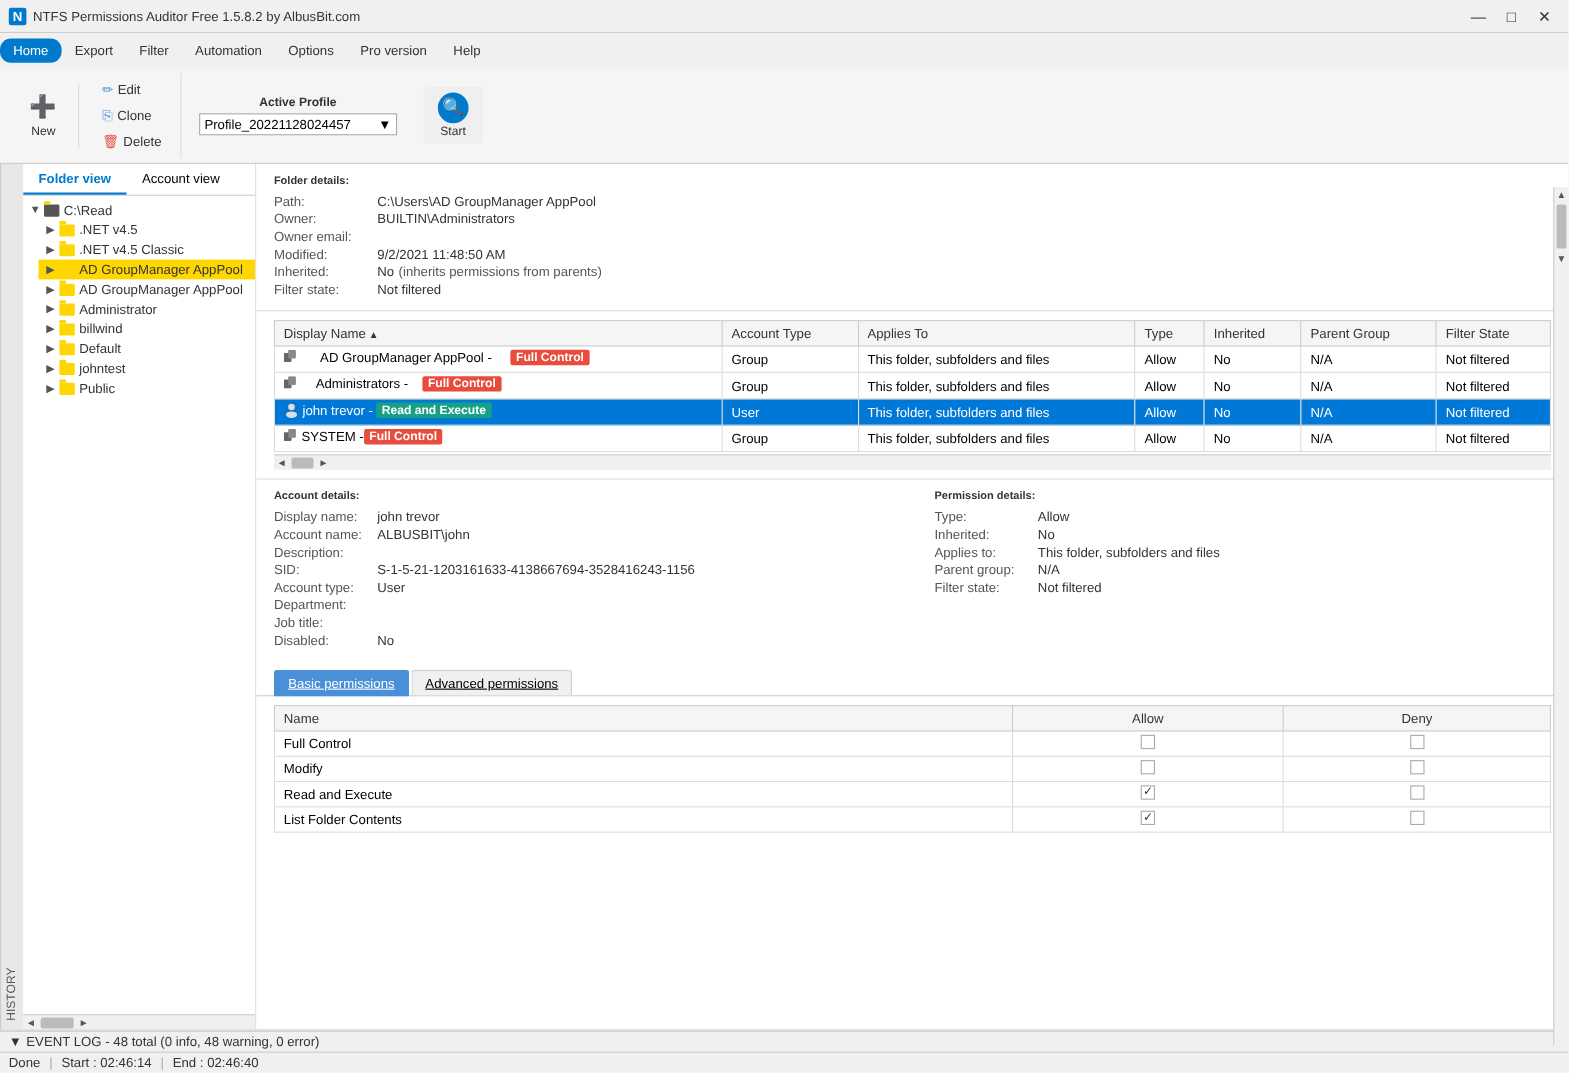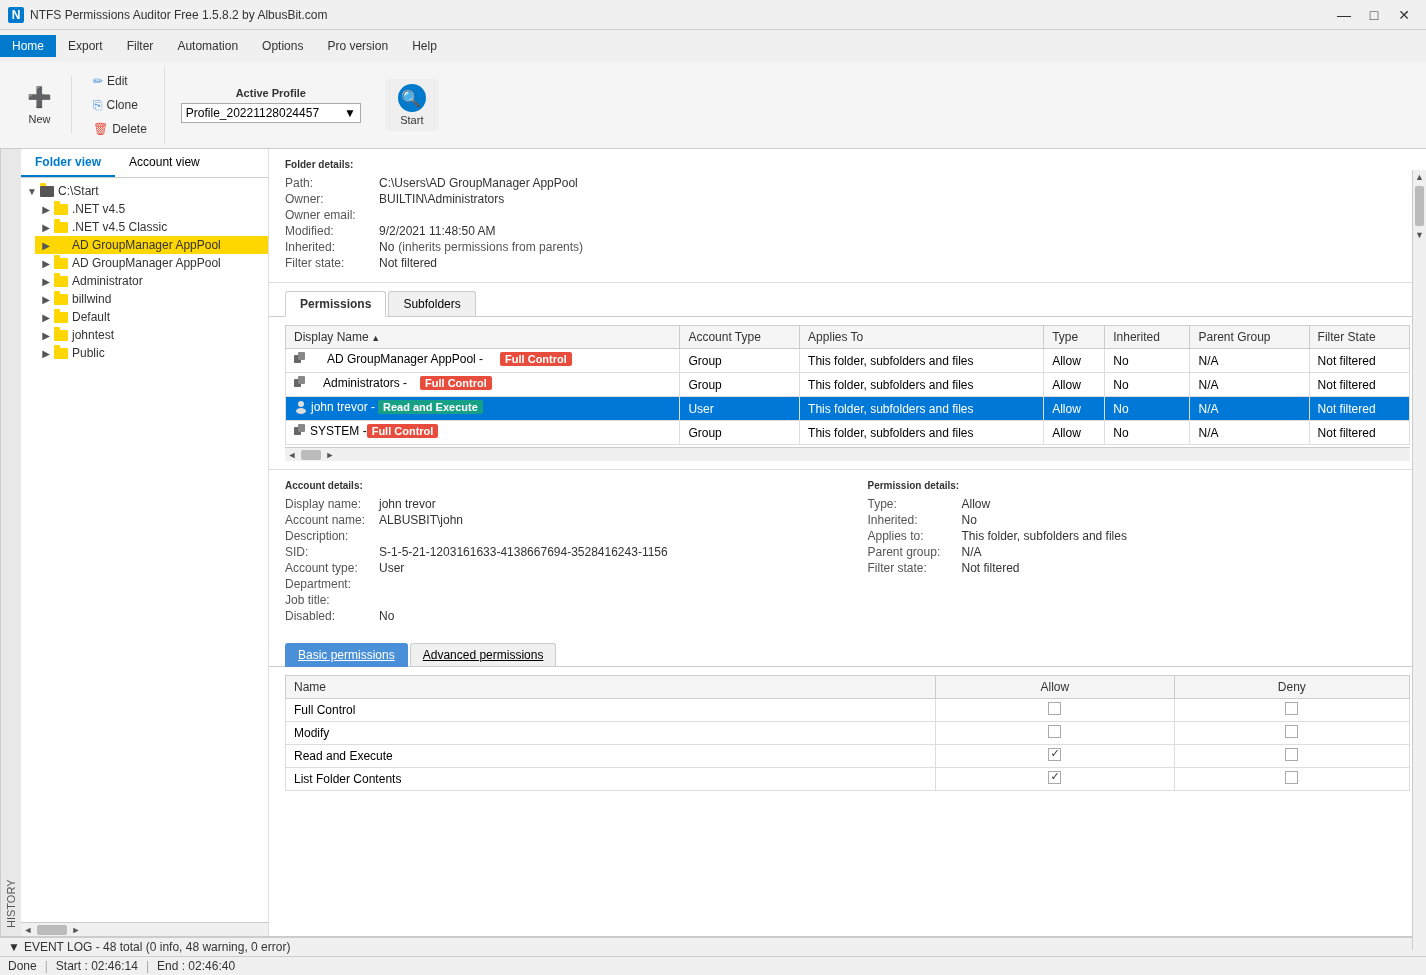--- a/index.html
+++ b/index.html
@@ -8,21 +8,21 @@
     
     .title-bar { background: #f0f0f0; height: 30px; display: flex; align-items: center; justify-content: space-between; padding: 0 8px; border-bottom: 1px solid #ccc; }
     .title-bar-left { display: flex; align-items: center; gap: 6px; font-size: 12px; color: #333; }
     .title-bar-icon { width: 16px; height: 16px; background: #007acc; border-radius: 2px; display: flex; align-items: center; justify-content: center; color: white; font-size: 9px; font-weight: bold; }
     .title-bar-controls { display: flex; gap: 2px; }
     .title-btn { width: 28px; height: 20px; border: none; background: transparent; cursor: pointer; font-size: 14px; color: #333; display: flex; align-items: center; justify-content: center; }
 
     
     .menu-bar { background: #f0f0f0; display: flex; align-items: center; height: 32px; }
     .menu-tab { padding: 4px 12px; cursor: pointer; font-size: 12px; color: #333; border: none; background: transparent; }
-    .menu-tab.active { background: #007acc; color: white; padding: 4px 12px; }
+    .menu-tab.active { background: #007acc; color: white; padding: 4px 12px; border-radius: 10px; }
 
     
     .toolbar { background: #f5f5f5; border-bottom: 1px solid #ccc; display: flex; align-items: center; padding: 4px 8px; gap: 4px; min-height: 60px; }
     .toolbar-section { display: flex; flex-direction: column; align-items: center; justify-content: center; padding: 4px 8px; border-right: 1px solid #ddd; min-height: 50px; }
     .toolbar-btn { display: flex; align-items: center; gap: 4px; padding: 3px 8px; cursor: pointer; border: 1px solid transparent; background: transparent; border-radius: 3px; font-size: 12px; color: #333; }
     .profile-section { display: flex; flex-direction: column; align-items: center; padding: 4px 12px; }
     .profile-label { font-size: 11px; font-weight: bold; color: #333; margin-bottom: 4px; }
     .profile-row { display: flex; align-items: center; gap: 4px; }
     .profile-dropdown { display: flex; align-items: center; border: 1px solid #aaa; background: white; padding: 2px 4px; min-width: 180px; font-size: 12px; cursor: pointer; }
     .profile-dropdown-arrow { margin-left: auto; }
@@ -31,21 +31,21 @@
     .start-label { font-size: 11px; color: #333; margin-top: 2px; }
     .toolbar-btns-group { display: flex; flex-direction: column; gap: 2px; }
 
     
     .main-area { display: flex; flex: 1; overflow: hidden; }
 
     
     .history-tab { writing-mode: vertical-rl; text-orientation: mixed; transform: rotate(180deg); background: #e8e8e8; border-right: 1px solid #ccc; padding: 8px 4px; font-size: 11px; color: #555; cursor: pointer; display: flex; align-items: center; }
 
     
-    .left-panel { width: 248px; background: white; border-right: 1px solid #ddd; display: flex; flex-direction: column; overflow: hidden; }
+    .left-panel { width: 212px; background: white; border-right: 1px solid #ddd; display: flex; flex-direction: column; overflow: hidden; }
     .view-tabs { display: flex; border-bottom: 1px solid #ccc; }
     .view-tab { padding: 6px 14px; cursor: pointer; font-size: 12px; border: none; background: transparent; border-bottom: 2px solid transparent; }
     .view-tab.active { border-bottom: 2px solid #007acc; color: #007acc; font-weight: bold; }
 
     
     .tree { flex: 1; overflow-y: auto; padding: 4px 0; }
     .tree-item { display: flex; align-items: center; padding: 2px 4px; cursor: pointer; white-space: nowrap; }
     .tree-item.selected { background: #ffd700; }
     .tree-arrow { width: 14px; display: inline-flex; align-items: center; justify-content: center; color: #555; font-size: 10px; cursor: pointer; }
     .tree-icon { width: 16px; height: 14px; margin-right: 3px; display: inline-flex; align-items: center; justify-content: center; }
@@ -197,21 +197,21 @@
       <button class="view-tab active">Folder view</button>
       <button class="view-tab">Account view</button>
     </div>
     <div class="tree">
 
       <div class="tree-item">
         <span class="tree-arrow">▼</span>
         <span class="tree-icon">
           <span class="folder-icon" style="background:#555;"></span>
         </span>
-        <span class="tree-label">C:\Start</span>
+        <span class="tree-label">C:\Read</span>
       </div>
 
       <div class="tree-children">
         <div class="tree-item">
           <span class="tree-arrow">▶</span>
           <span class="tree-icon">
               <span class="folder-icon"></span>
             </span>
           <span class="tree-label">.NET v4.5</span>
         </div>
@@ -306,24 +306,20 @@
           <span class="detail-label">Inherited:</span>
           <span class="detail-value">No</span>
           <span class="detail-value italic">(inherits permissions from parents)</span>
         </div>
         <div class="detail-row">
           <span class="detail-label">Filter state:</span>
           <span class="detail-value">Not filtered</span>
         </div>
       </div>
 
-      <div class="perm-tabs">
-        <div class="perm-tab active">Permissions</div>
-        <div class="perm-tab">Subfolders</div>
-      </div>
 
       <div class="perm-table-wrapper">
         <table class="perm-table">
           <thead>
             <tr>
               <th class="sorted">Display Name</th>
               <th>Account Type</th>
               <th>Applies To</th>
               <th>Type</th>
               <th>Inherited</th>

